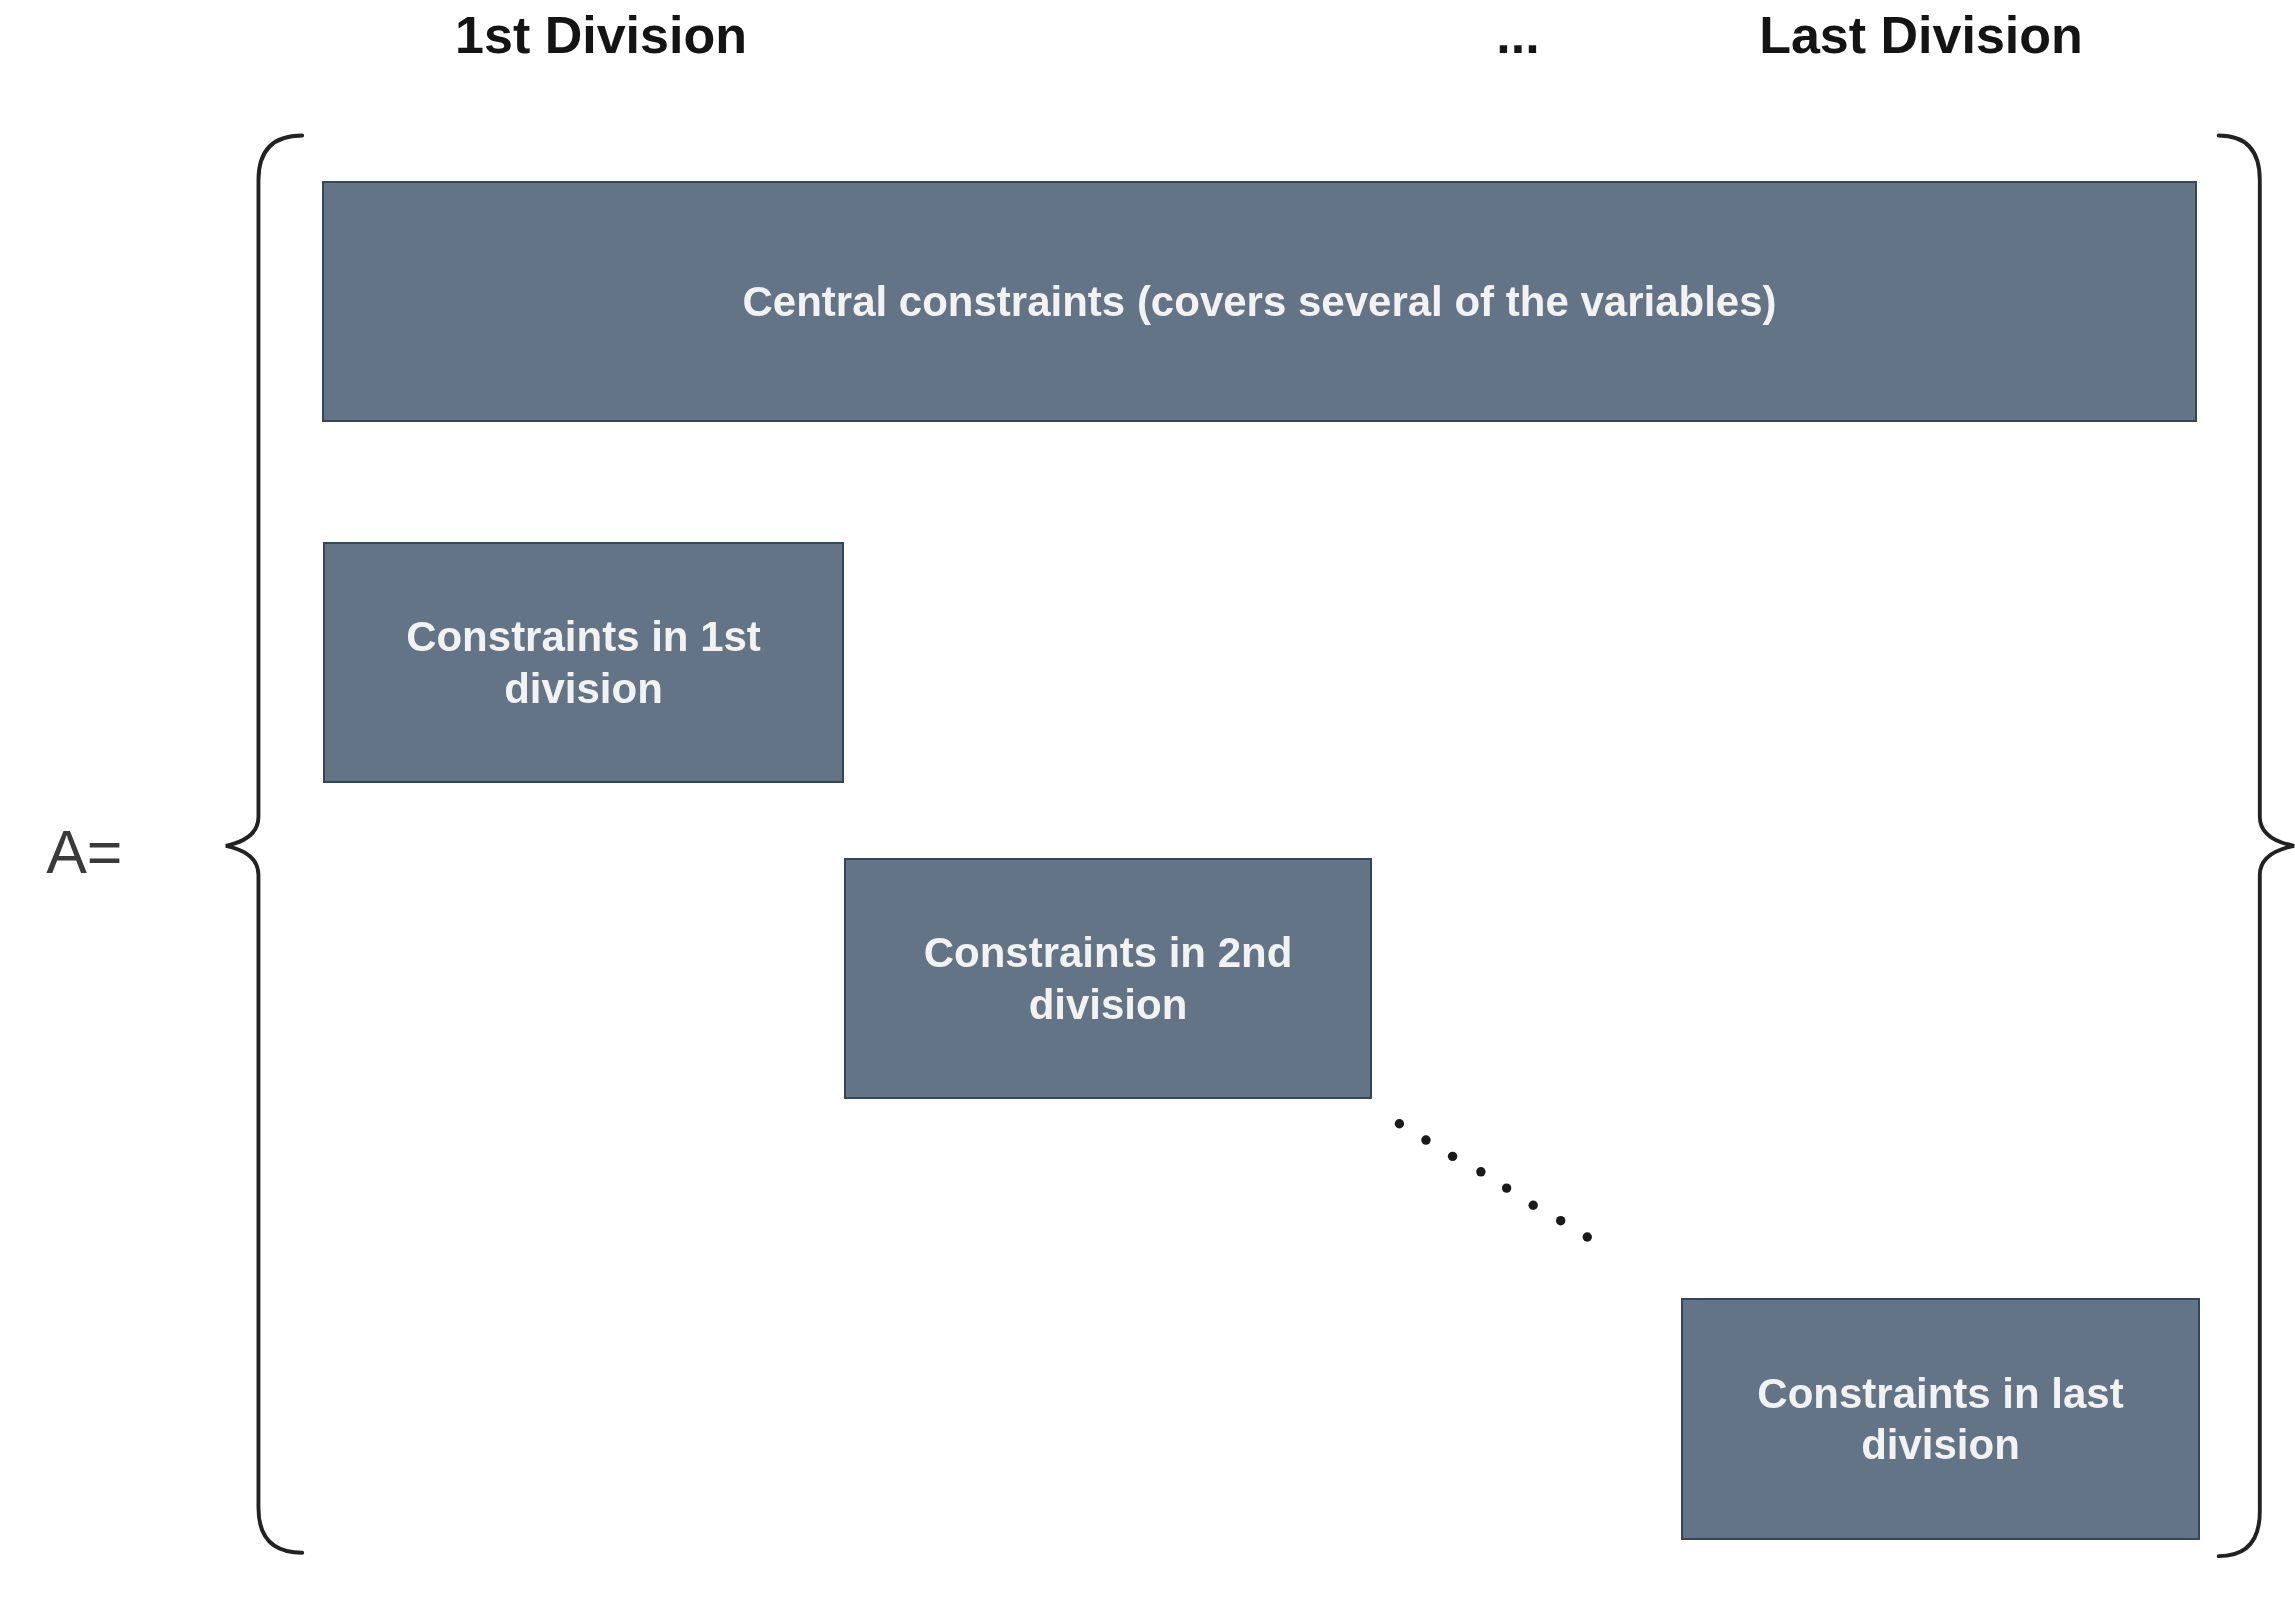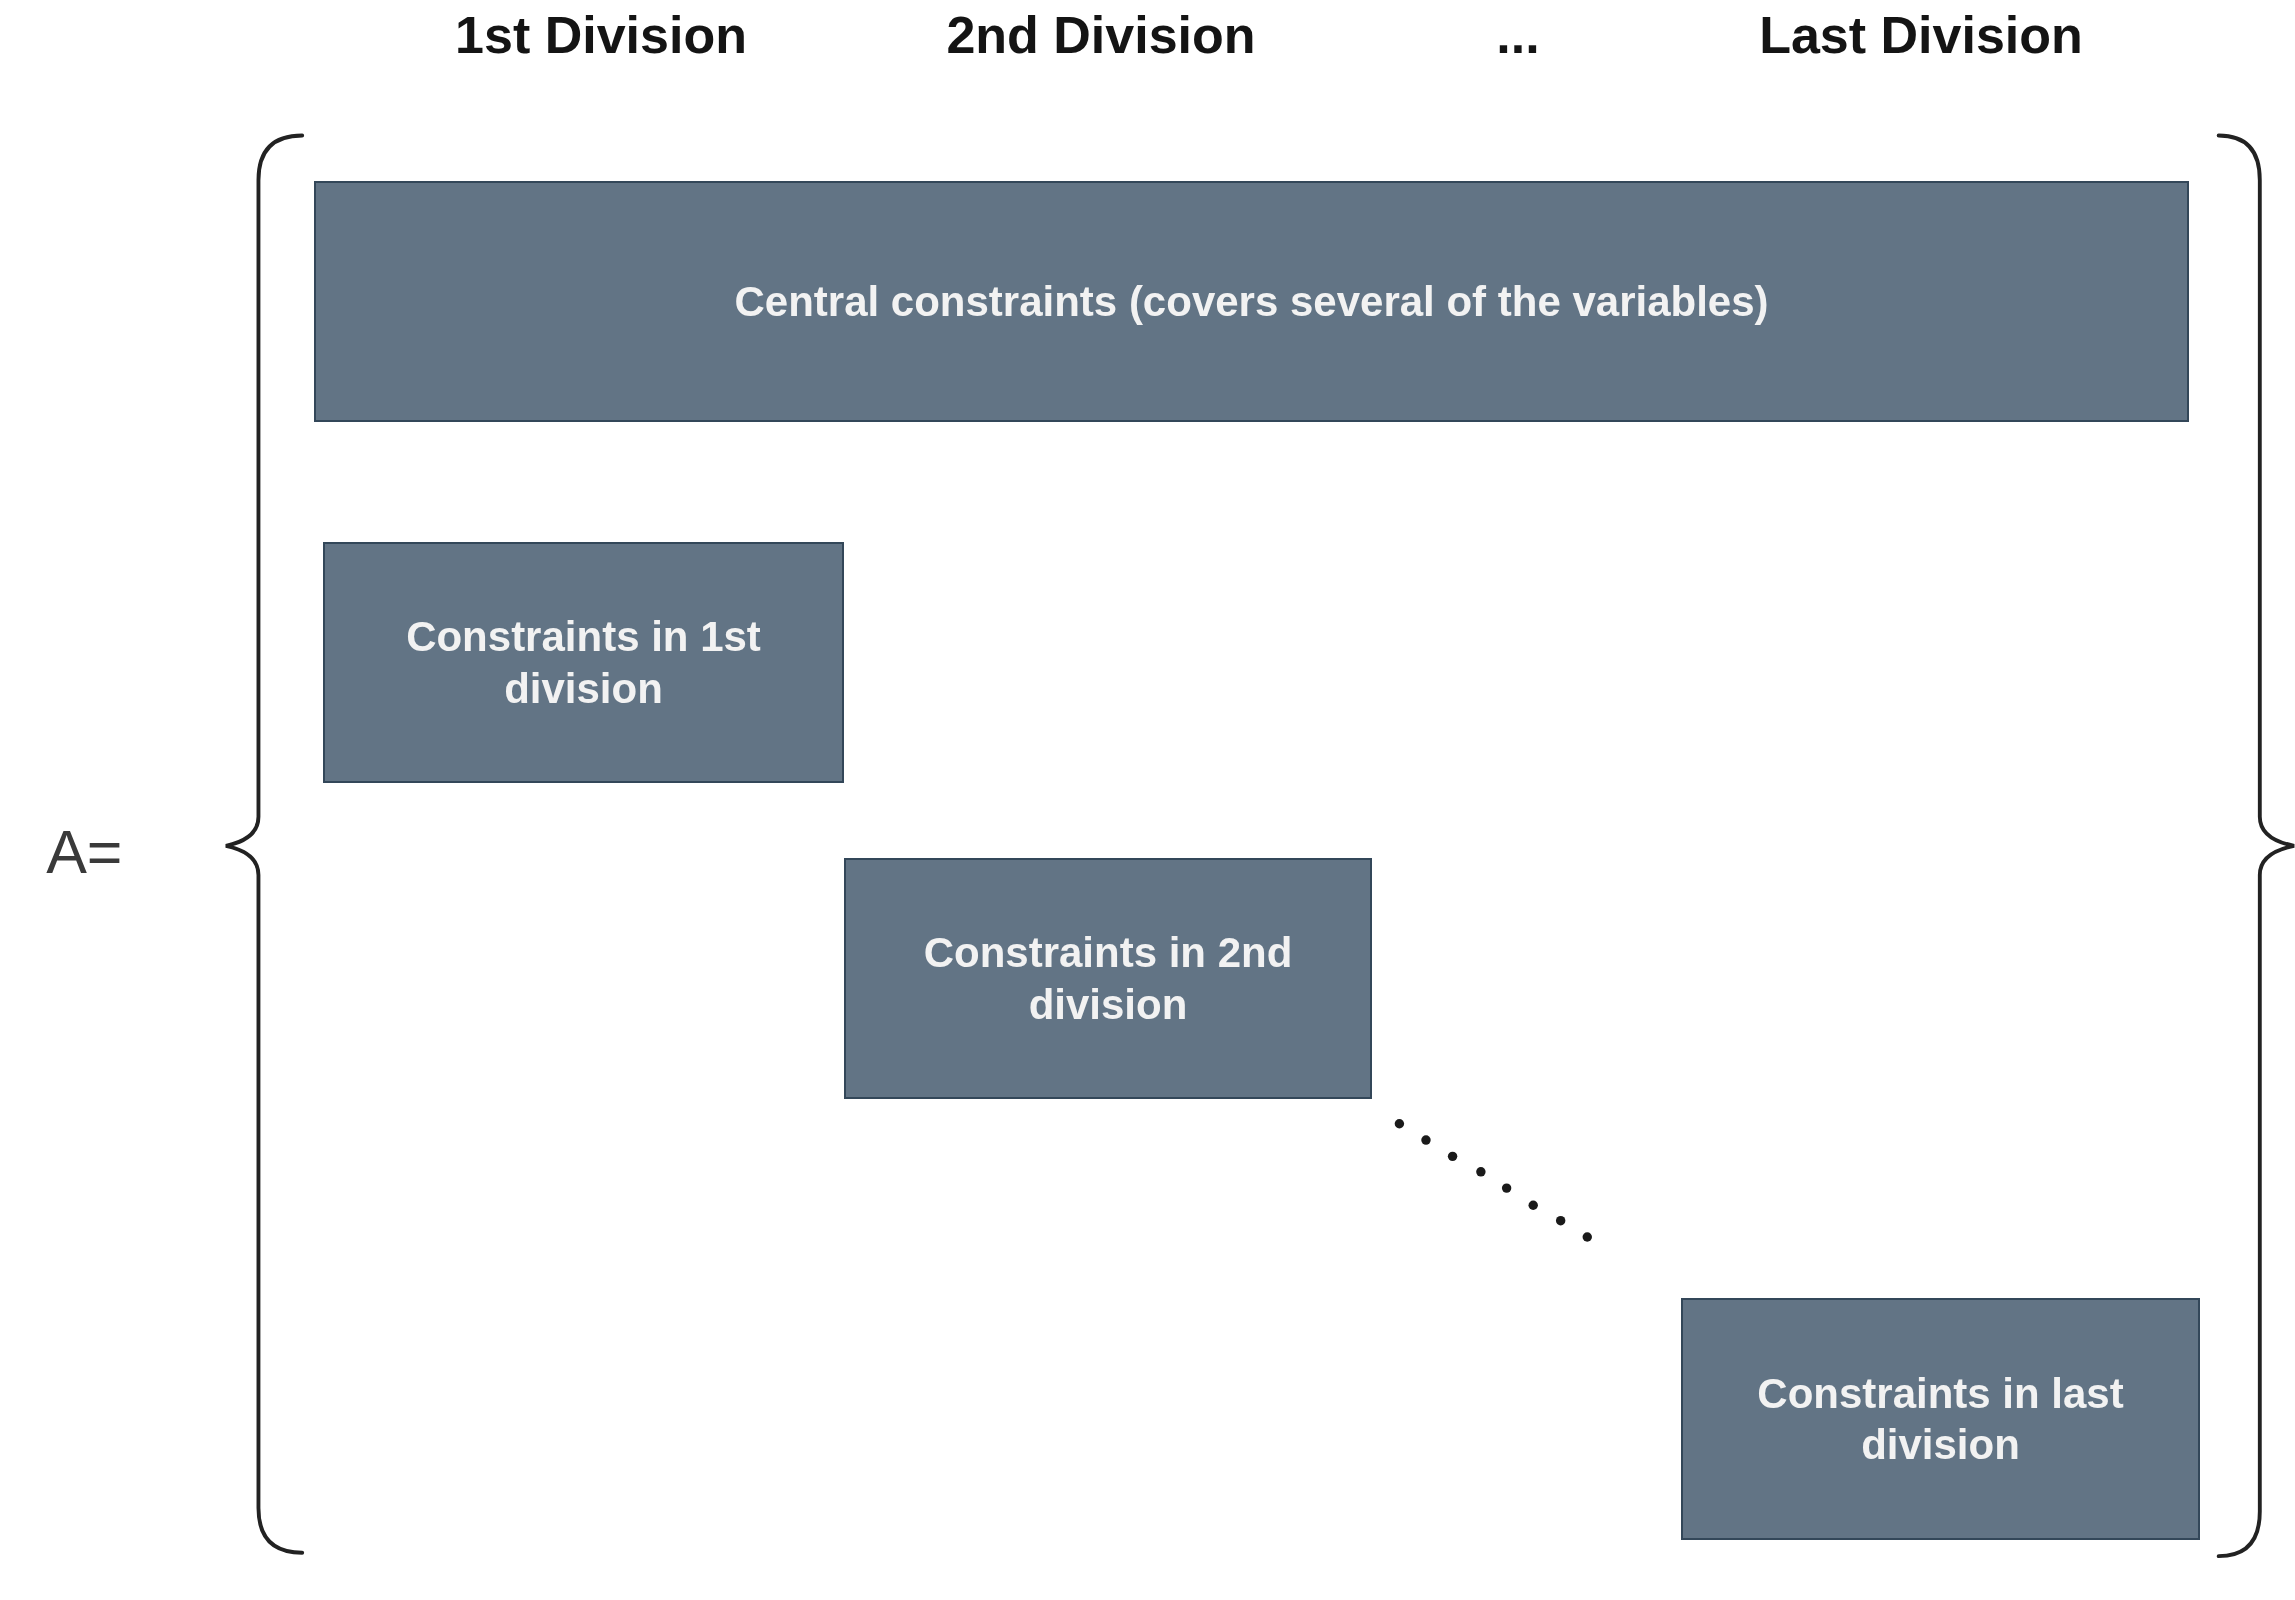--- a/index.html
+++ b/index.html
@@ -38,21 +38,21 @@
     color:var(--block-text,#f2f2f2);
     font-size:42px;
     font-weight:bold;
     line-height:1.22;
     display:flex;
     align-items:center;
     justify-content:center;
     text-align:center;
     padding:0 35px;
   }
-  .block-central{left:280px;top:181px;width:1875px;height:241px;}
+  .block-central{left:288px;top:181px;width:1875px;height:241px;}
   .block-first{left:289px;top:542px;width:521px;height:241px;text-align:center;}
   .block-second{left:810px;top:858px;width:528px;height:241px;}
   .block-last{left:1647px;top:1298px;width:519px;height:242px;align-items:center;}
   .overlay{
     position:absolute;
     inset:0;
     width:100%;height:100%;
     pointer-events:none;
   }
   .brace{
@@ -62,21 +62,20 @@
     stroke-linecap:round;
   }
   .dot{fill:#1a1a1a;}
 </style>
 </head>
 <body>
 
 <div class="canvas">
 
   <div class="col-header" style="left:567px">1st Division</div>
-  <div class="col-header" style="left:1067px">2nd Division</div>
   <div class="col-header" style="left:1484px">...</div>
   <div class="col-header" style="left:1887px">Last Division</div>
 
   <div class="matrix-label">A=</div>
 
   <svg class="overlay" viewBox="0 0 2634 1836">
     <path class="brace" d="M 292 158 Q 241 158 241 210 L 241 952 Q 241 978 203 986 Q 241 994 241 1020 L 241 1758 Q 241 1810 292 1810"></path>
     <path class="brace" d="M 2526 158 Q 2574 158 2574 210 L 2574 952 Q 2574 978 2614 986 Q 2574 994 2574 1020 L 2574 1762 Q 2574 1814 2526 1814"></path>
     <g>
       <circle class="dot" cx="1571" cy="1310" r="5.5"></circle>

